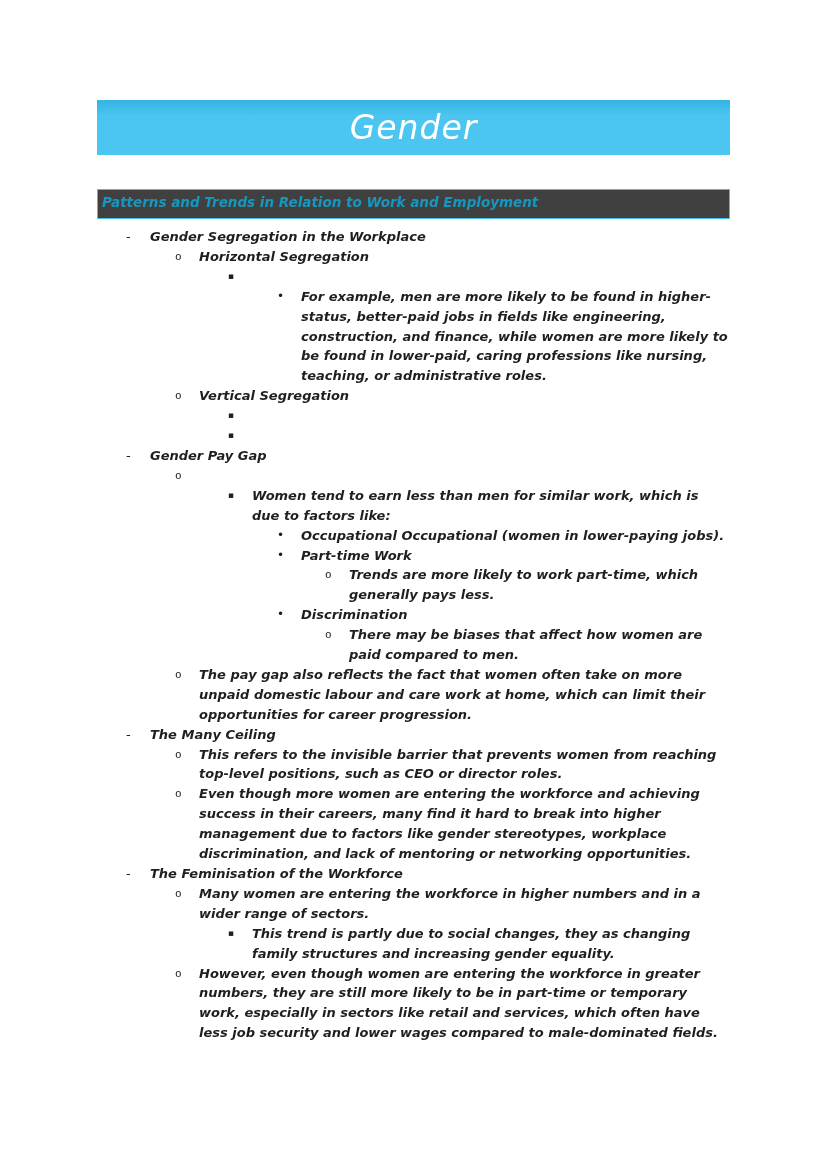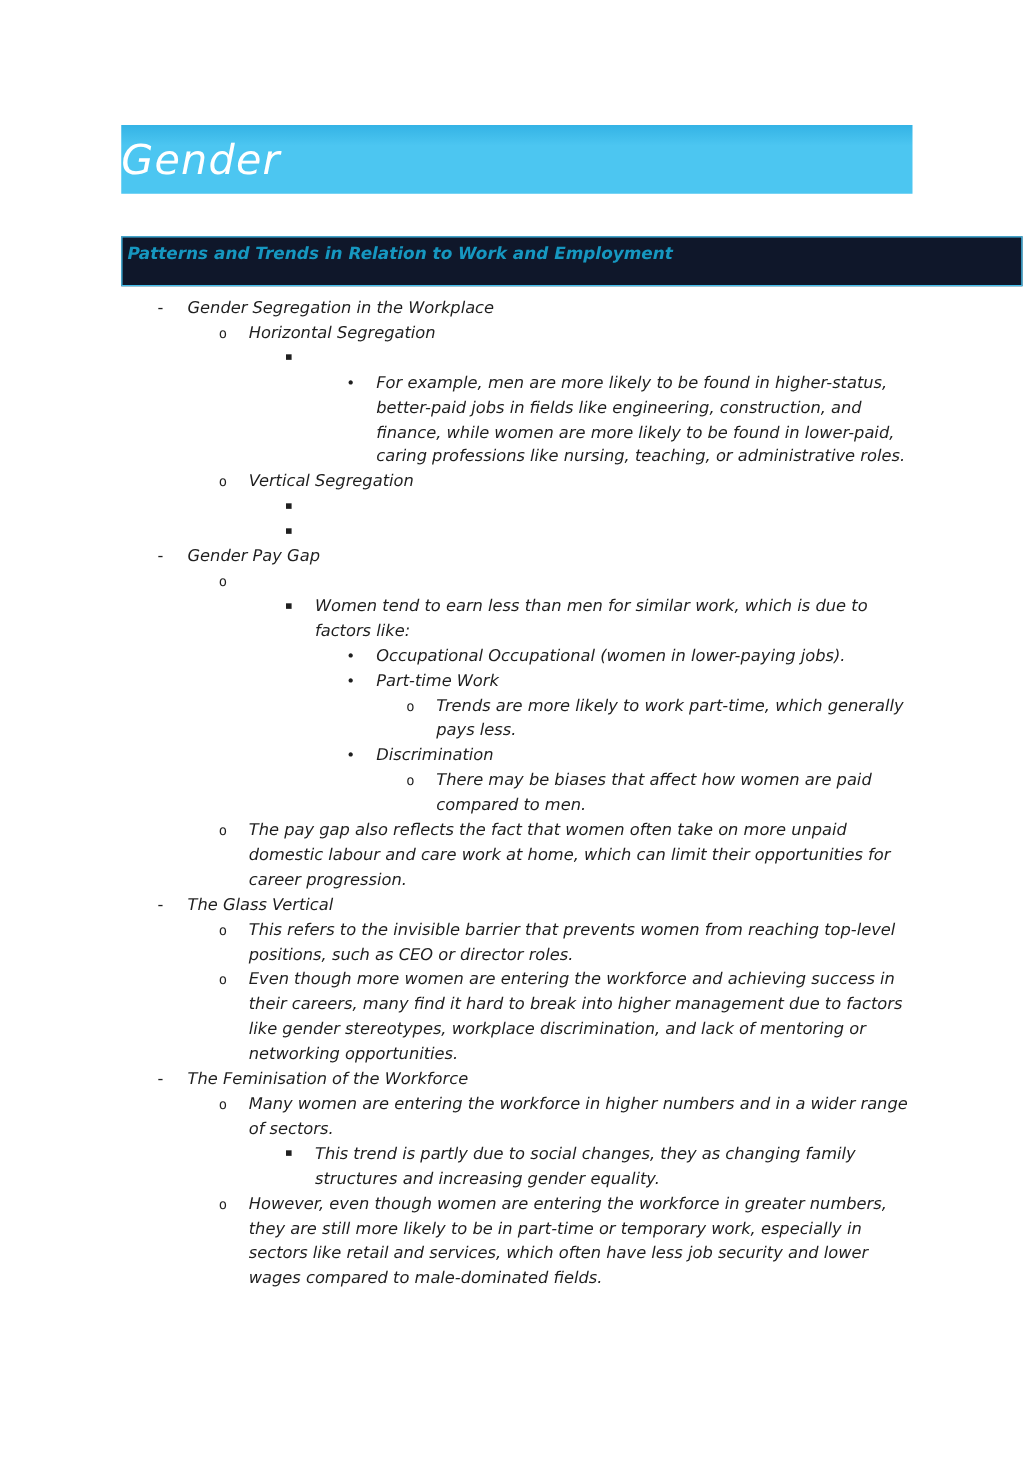--- a/index.html
+++ b/index.html
@@ -12,35 +12,35 @@
     font-family: "DejaVu Sans", sans-serif;
     font-style: italic;
     color: #1f1f1f;
   }
   .banner {
     margin: 100px 0 0 97px;
     width: 633px;
     height: 55px;
     display: flex;
     align-items: center;
-    justify-content: flex-start;
+    justify-content: center;
     background: linear-gradient(180deg, #34b3e5 0%, #4cc6f1 30%, #4cc6f1 100%);
   }
   .banner-title {
     color: #ffffff;
     font-size: 33px;
     letter-spacing: 1px;
   }
   .section-header {
     margin: 34px 0 0 97px;
-    width: 721px;
+    width: 633px;
     box-sizing: border-box;
-    background: #0f172a;
+    background: #404040;
     border: 1px solid #44bfec;
-    padding: 2px 6px 17px 4px;
+    padding: 2px 6px 7px 4px;
   }
   .section-label {
     color: #1697c0;
     font-weight: bold;
     font-size: 13.5px;
   }
   .outline {
     margin: 8px 0 0 97px;
     width: 633px;
     font-size: 13px;
@@ -54,21 +54,21 @@
   .lvl-5 { padding-left: 228px; }
   .bullet {
     flex: 0 0 24px;
     font-style: normal;
     line-height: inherit;
   }
   .b-1 { font-size: 13px; }
   .b-2, .b-5 { font-size: 11px; font-family: "DejaVu Sans Mono", monospace; }
   .b-3 { font-size: 9px; }
   .b-4 { font-size: 12px; }
-  .text { flex: 1 1 auto; }
+  .text { flex: 1 1 auto; font-weight: bold; }
 </style>
 </head>
 <body>
 
 <div class="page">
   <div class="banner">
     <span class="banner-title">Gender</span>
   </div>
   <div class="section-header">
     <span class="section-label">Patterns and Trends in Relation to Work and Employment</span>
@@ -129,21 +129,21 @@
       <div class="item lvl-5">
         <span class="bullet b-5">o</span>
         <span class="text">There may be biases that affect how women are paid compared to men.</span>
       </div>
       <div class="item lvl-2">
         <span class="bullet b-2">o</span>
         <span class="text">The pay gap also reflects the fact that women often take on more unpaid domestic labour and care work at home, which can limit their opportunities for career progression.</span>
       </div>
       <div class="item lvl-1">
         <span class="bullet b-1">-</span>
-        <span class="text">The Glass Vertical</span>
+        <span class="text">The Many Ceiling</span>
       </div>
       <div class="item lvl-2">
         <span class="bullet b-2">o</span>
         <span class="text">This refers to the invisible barrier that prevents women from reaching top-level positions, such as CEO or director roles.</span>
       </div>
       <div class="item lvl-2">
         <span class="bullet b-2">o</span>
         <span class="text">Even though more women are entering the workforce and achieving success in their careers, many find it hard to break into higher management due to factors like gender stereotypes, workplace discrimination, and lack of mentoring or networking opportunities.</span>
       </div>
       <div class="item lvl-1">

